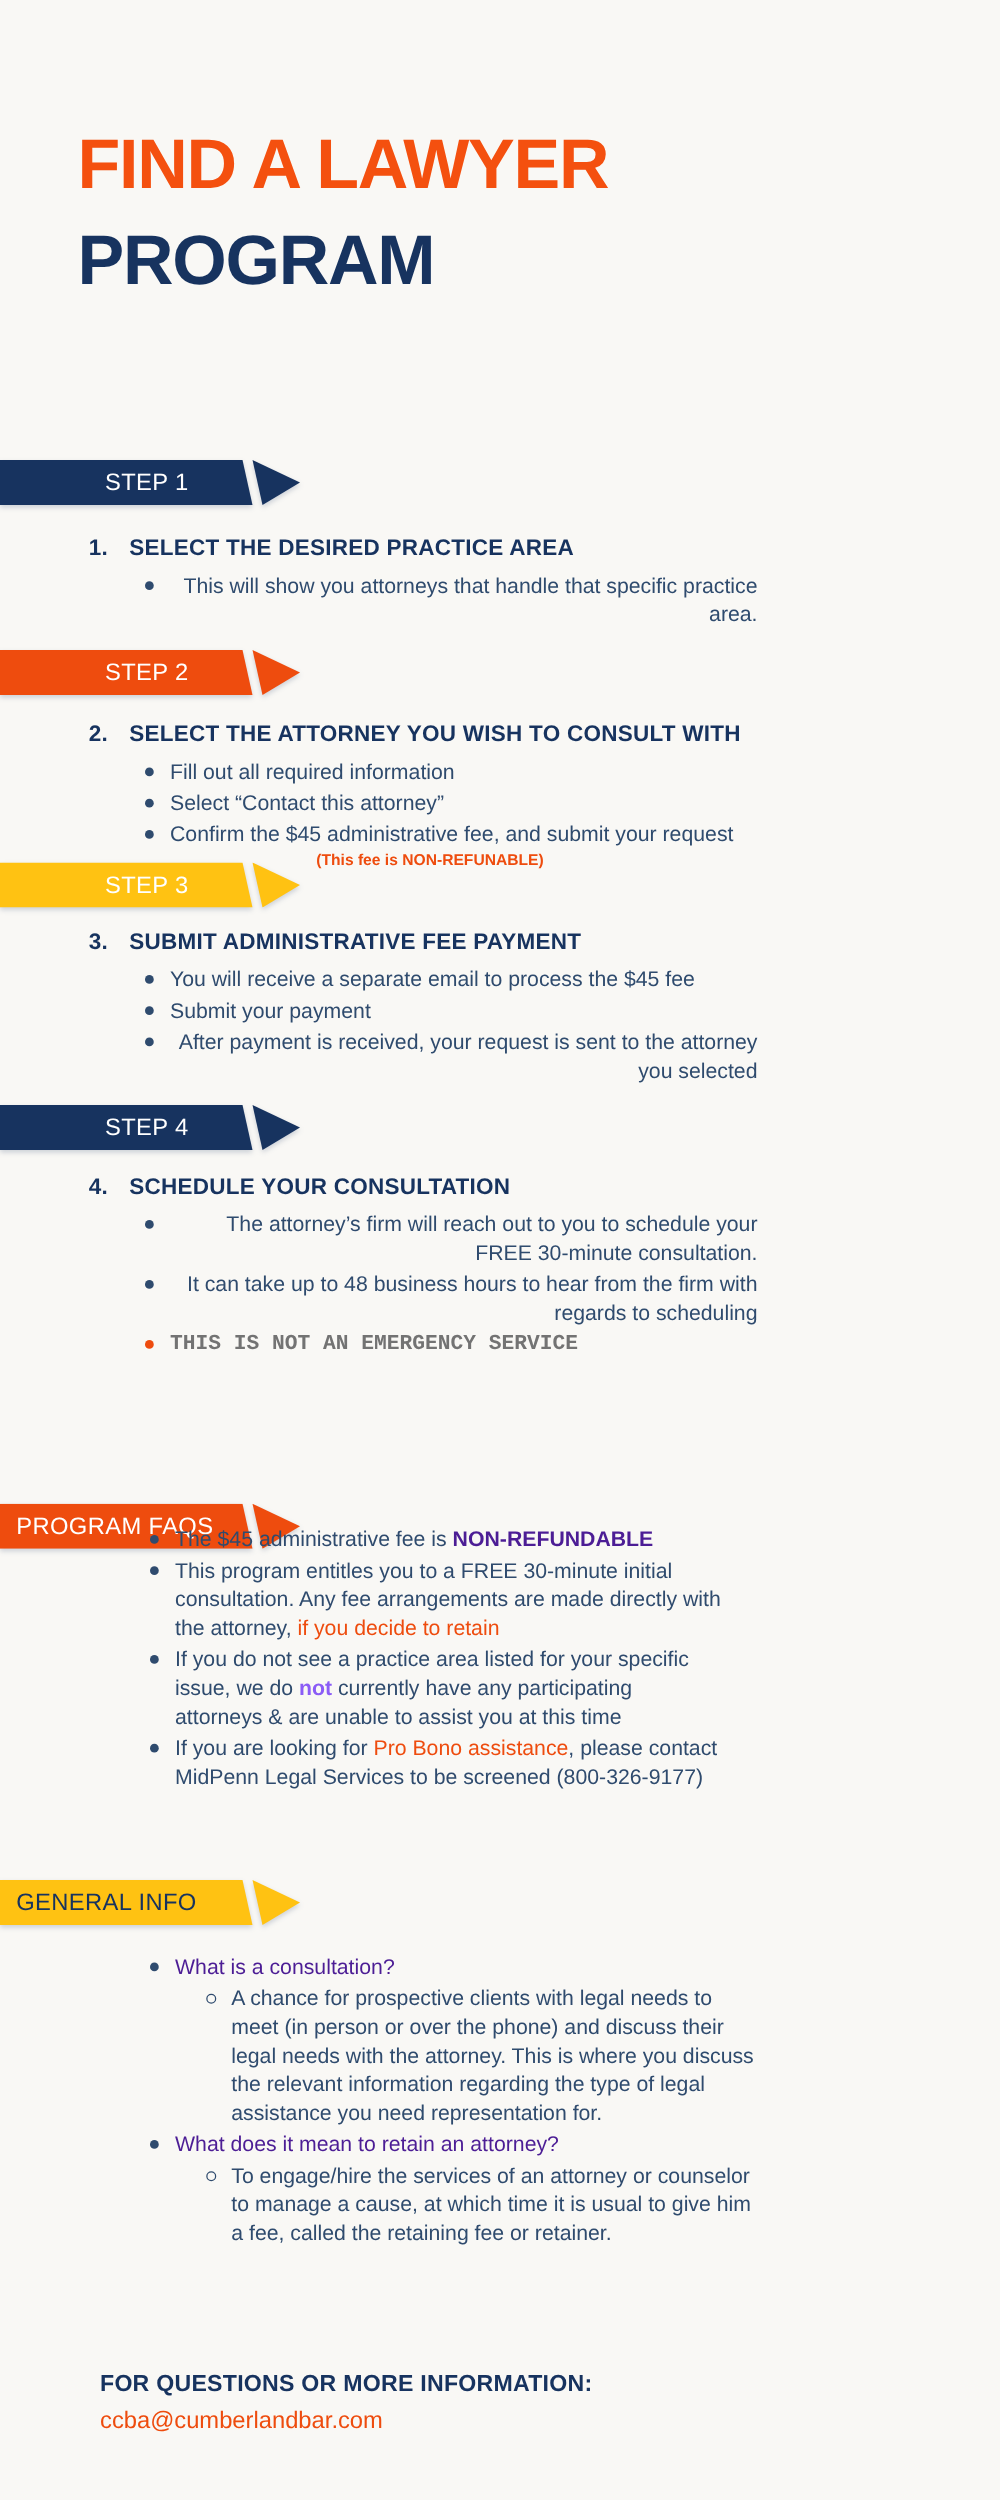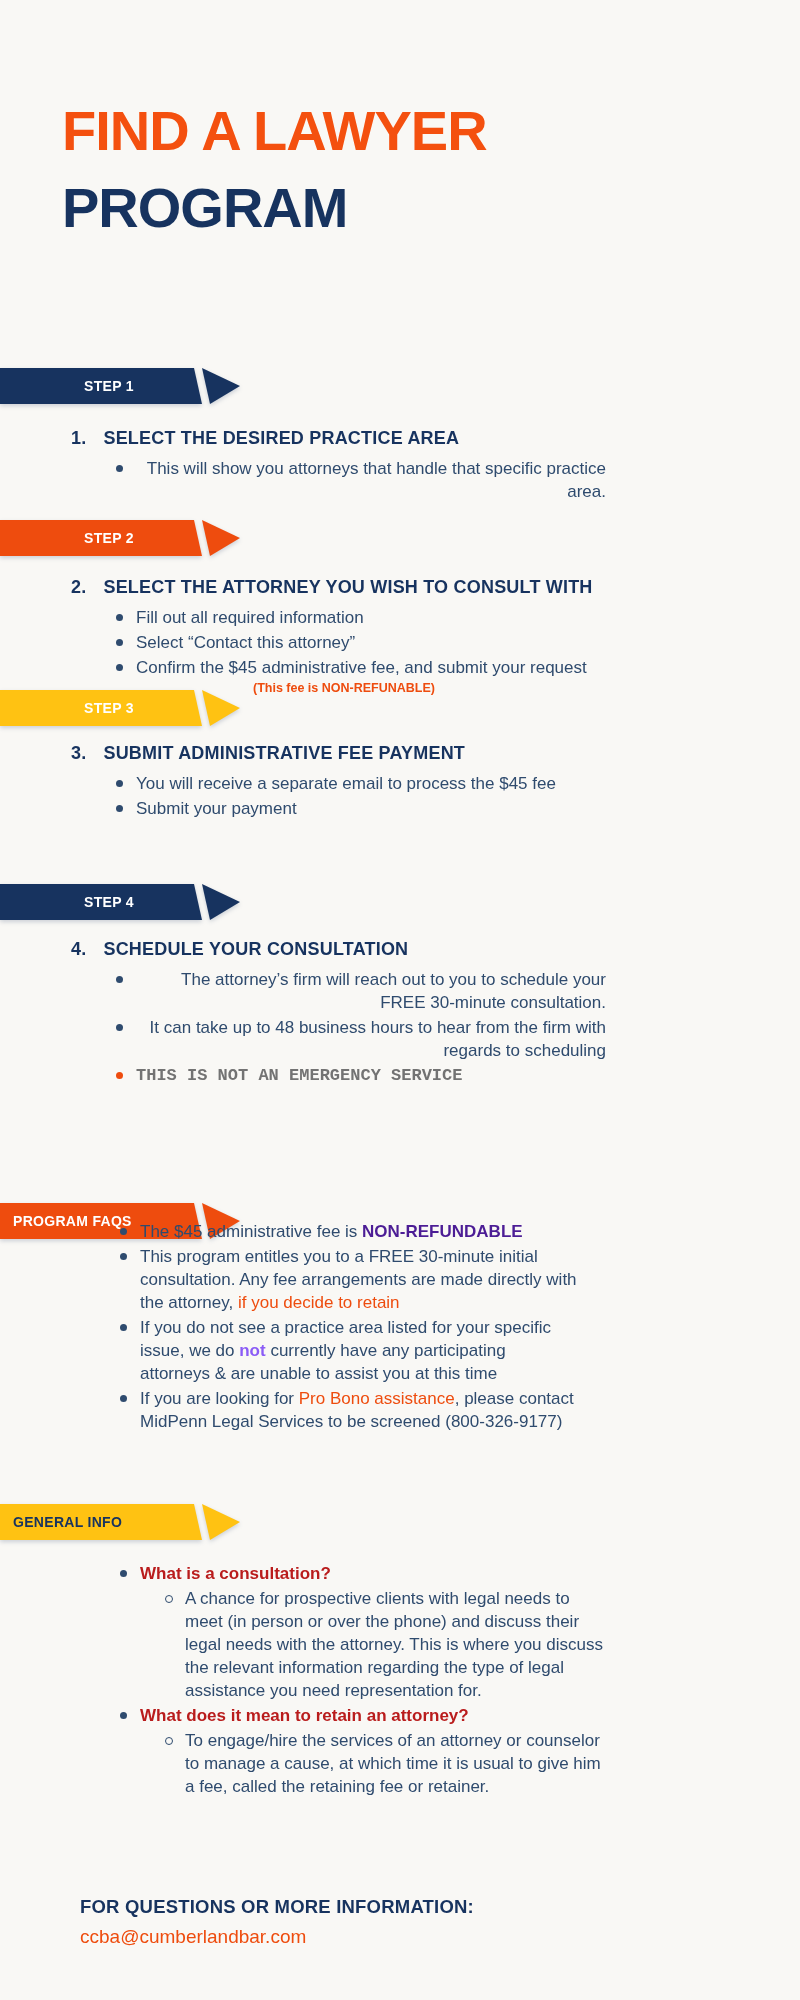--- a/index.html
+++ b/index.html
@@ -14,21 +14,21 @@
   .title { position:absolute; left:62px; top:92px; font-size:56px; font-weight:bold; letter-spacing:-1px; line-height:77px; }
   .title .l1 { color:#F4500F; }
   .title .l2 { color:#17335F; }
 
   
   .banner { position:absolute; left:0; width:240px; height:36px; filter:drop-shadow(0 2px 2px rgba(23,51,95,0.20)); }
   .banner svg { position:absolute; left:0; top:0; }
   .banner.navy  polygon { fill:#17335F; }
   .banner.orange polygon { fill:#EE4C0E; }
   .banner.yellow polygon { fill:#FFC212; }
-  .banner-label { position:absolute; left:84px; top:0; height:36px; line-height:37px; color:#FFFFFF; font-weight:bold; font-size:14px; letter-spacing:0.3px; white-space:nowrap; }
+  .banner-label { position:absolute; left:84px; top:0; height:36px; line-height:37px; color:#FFFFFF; font-weight:normal; font-size:19px; letter-spacing:0.3px; white-space:nowrap; }
   .banner-label.flush { left:13px; }
   .banner-label.dark  { color:#17335F; }
 
   
   .section { position:absolute; left:71px; width:680px; font-size:17px; line-height:23px; }
   .step-heading { display:flex; gap:17px; color:#17335F; font-weight:bold; font-size:18px; letter-spacing:0.2px; line-height:23px; }
   .bullets { margin:7px 0 0 45px; width:490px;text-align:right; }
   .bullet { display:flex; margin-bottom:2px; }
   .dot { flex:none; width:7px; height:7px; border-radius:50%; background:#2F4B6E; margin:8px 13px 0 0; }
   .dot.orange { background:#EE4C0E; }
@@ -37,21 +37,21 @@
   .warning-text { color:#737373; font-weight:bold;font-family:Liberation Mono, monospace; }
 
   
   .hl   { color:#EE4C0E; }
   .hl-b { color:#4c1d95; font-weight:bold; }
   .b    { font-weight:bold; color:#8b5cf6; }
 
   
   .free-section { position:absolute; left:120px; font-size:17px; line-height:23px; }
   .faq-bullets { width:460px; }
-  .gi-question { color:#b91c1c; font-weight:bold;text-align:center; }
+  .gi-question { color:#4c1d95; font-weight:normal;text-align:center; }
   .gi-answer { display:flex; margin:0 0 2px 45px; width:445px; }
 
   
   .footer { position:absolute; left:80px; top:1896px; }
   .footer-heading { color:#17335F; font-weight:bold; font-size:18.5px; letter-spacing:0.2px; }
   .footer-email { margin-top:8px; color:#EE4C0E; font-size:19px; cursor:pointer; text-decoration:none; display:inline-block; }
 </style>
 </head>
 <body>
 
@@ -128,20 +128,24 @@
     </div>
     <div class="bullets">
       <div class="bullet">
         <span class="dot"></span>
         <span>You will receive a separate email to process the $45 fee</span>
       </div>
       <div class="bullet">
         <span class="dot"></span>
         <span>Submit your payment</span>
       </div>
+      <div class="bullet">
+        <span class="dot"></span>
+        <span>After payment is received, your request is sent to the attorney you selected</span>
+      </div>
     </div>
   </div>
 
   <div class="banner navy" style="top:884px">
     <svg width="240" height="36" viewBox="0 0 240 36">
       <polygon points="0,0 194,0 202,36 0,36"></polygon>
       <polygon points="202,0 240,18 210,36"></polygon>
     </svg>
     <span class="banner-label">STEP 4</span>
   </div>

